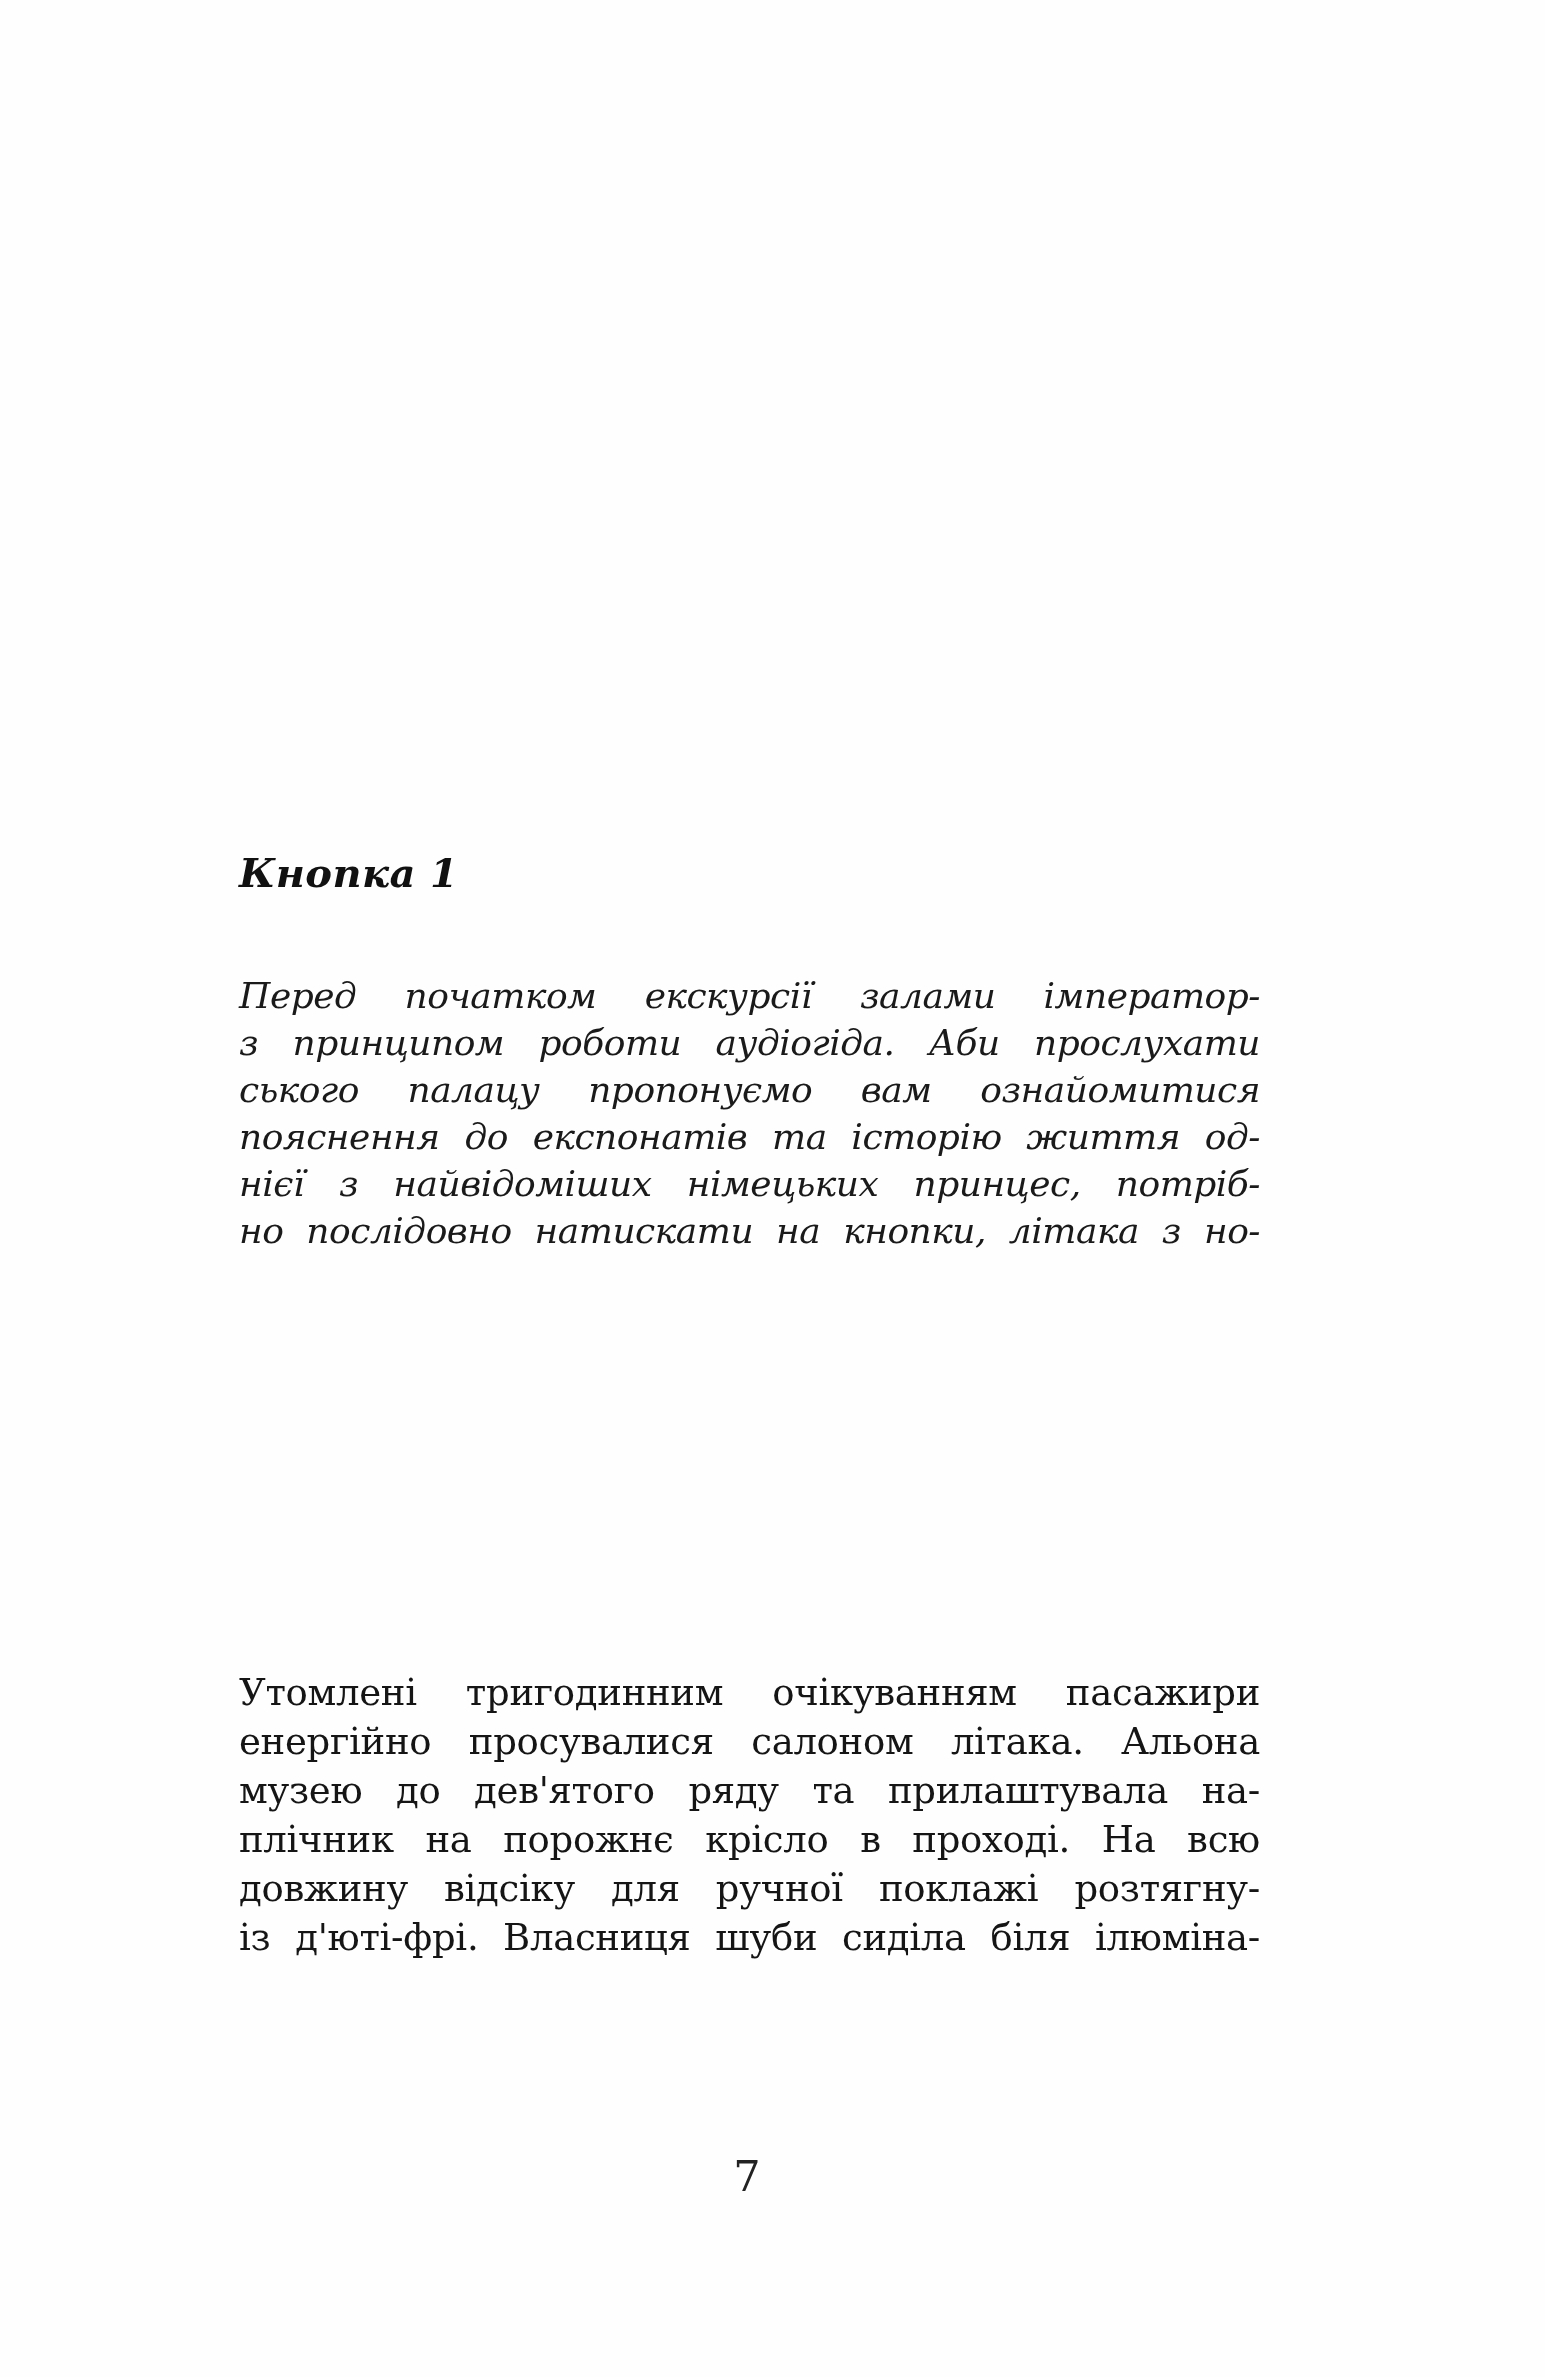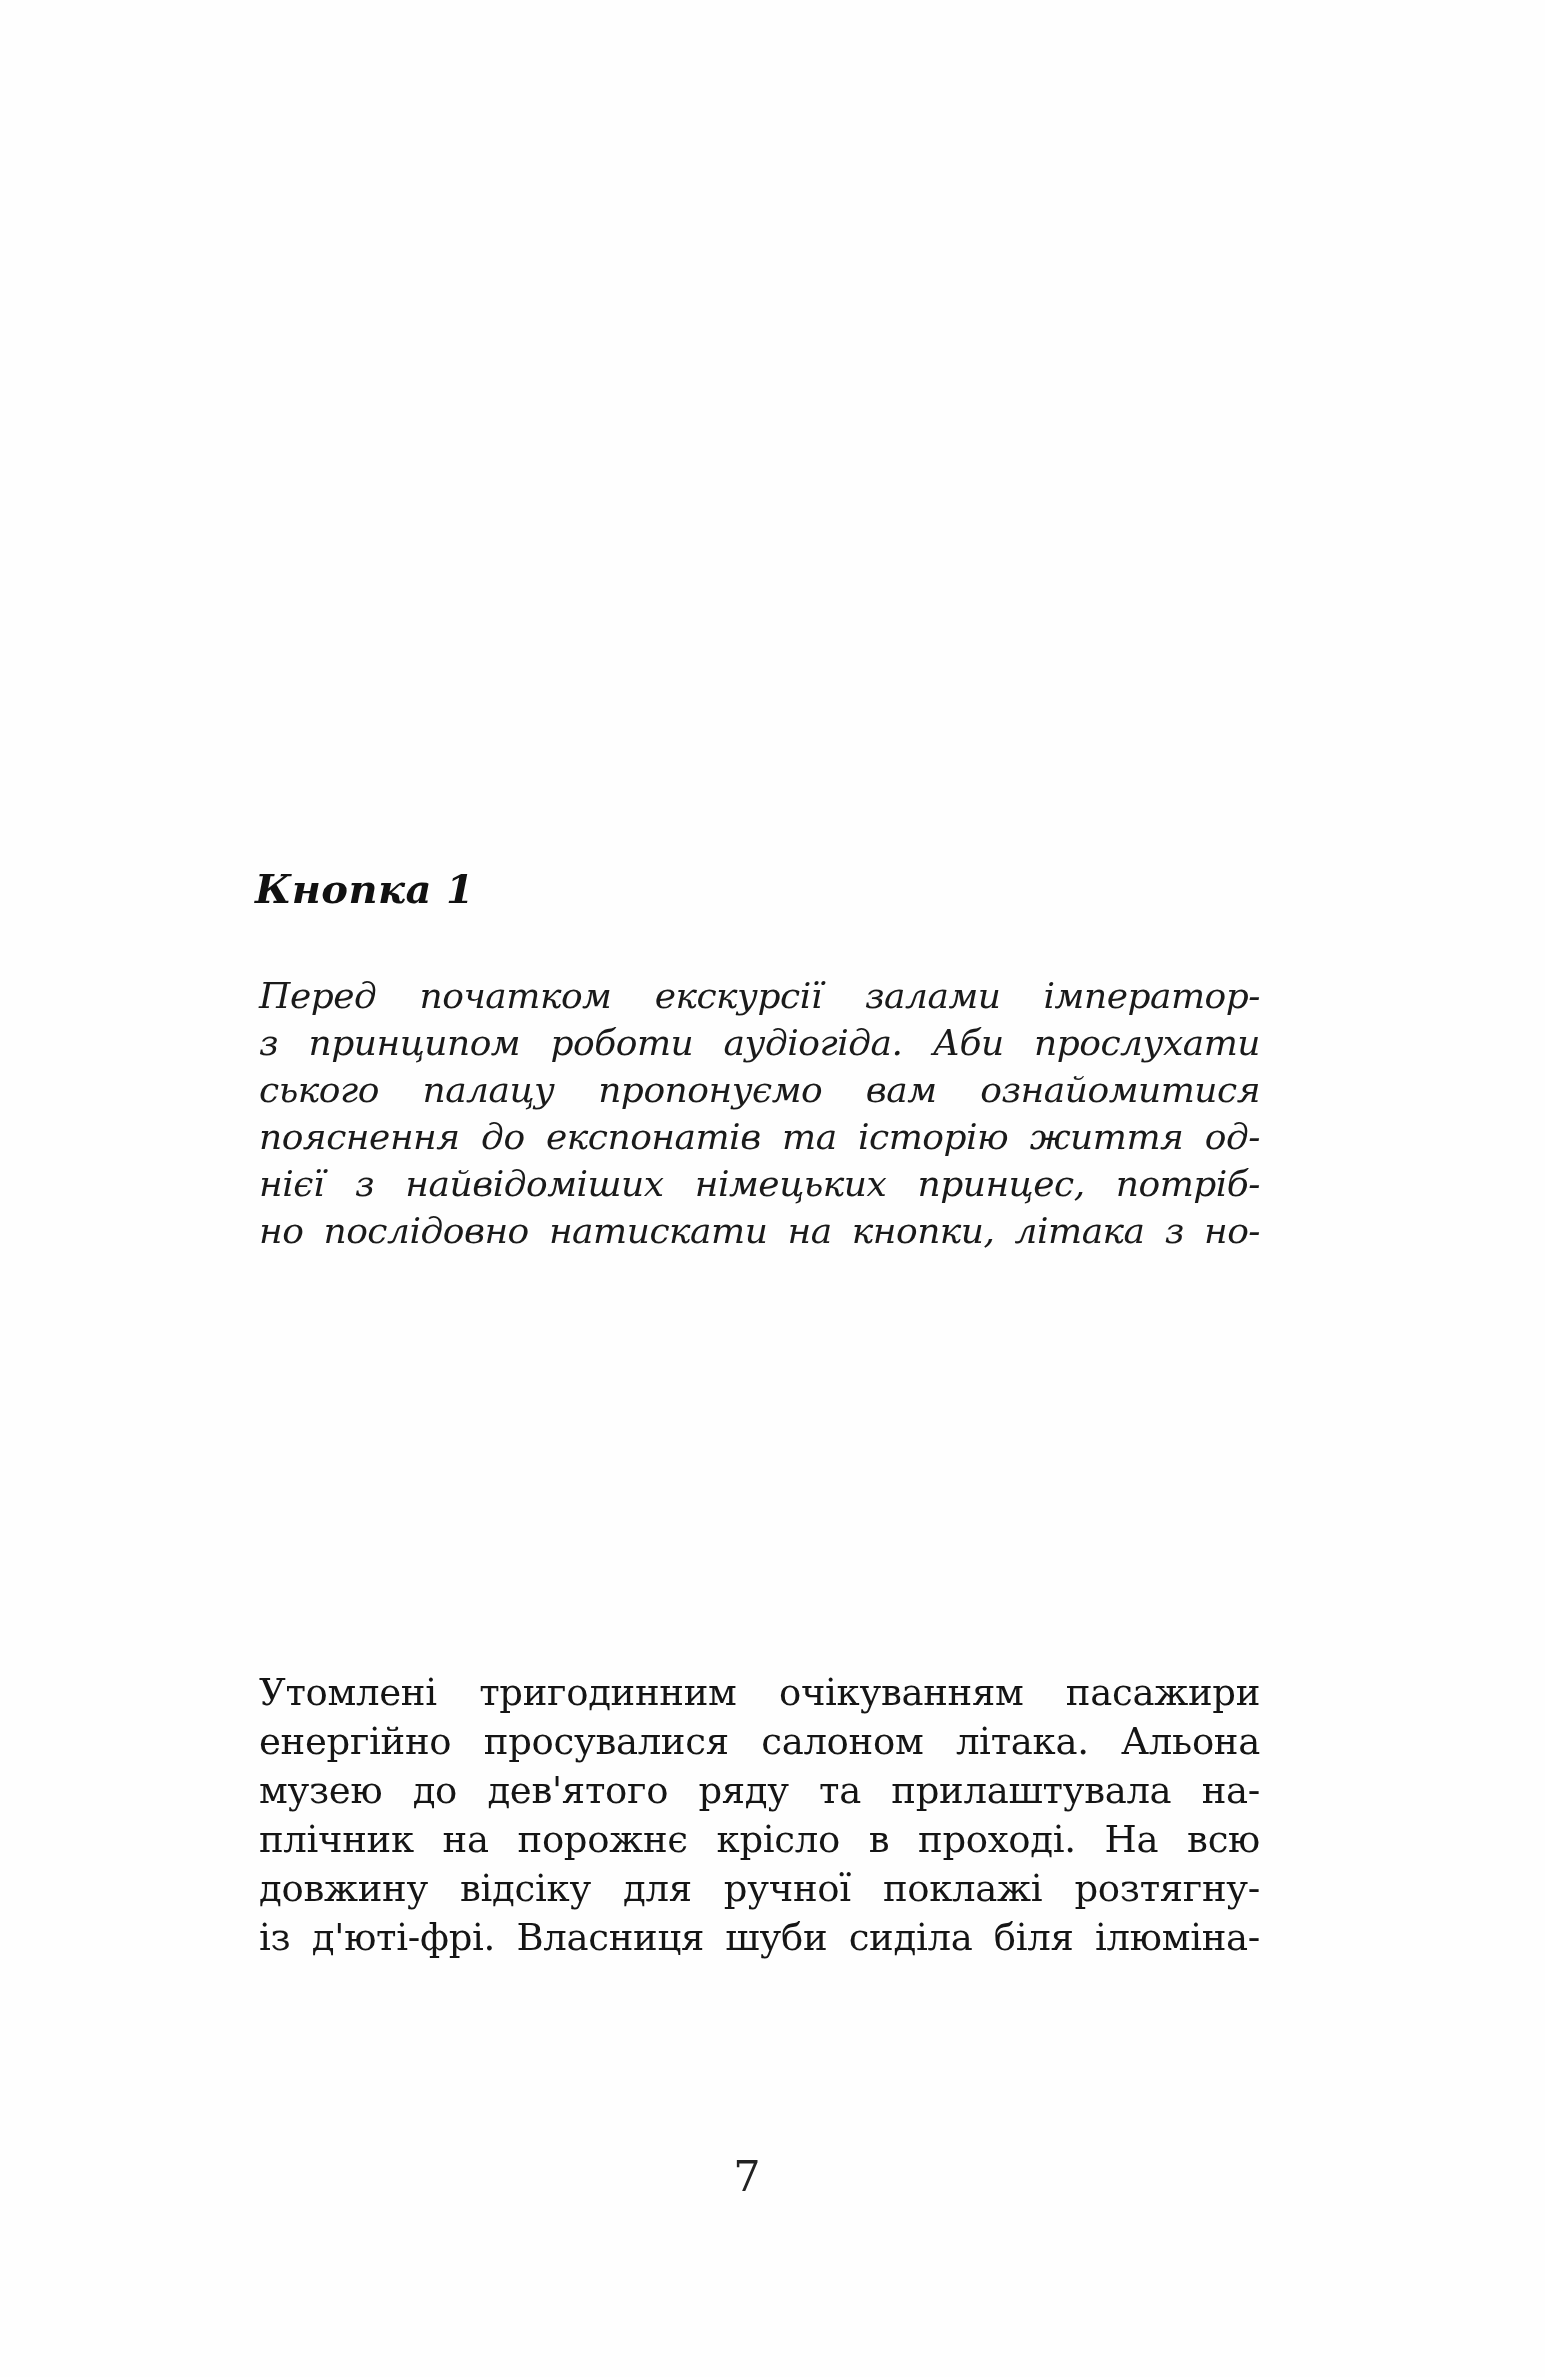--- a/index.html
+++ b/index.html
@@ -25,34 +25,33 @@
       position: absolute;
       left: 239px;
       top: 845px;
       font-family: "DejaVu Serif", serif;
       font-style: italic;
       font-weight: bold;
       font-size: 40px;
       line-height: 56px;
       letter-spacing: 0.4px;
       color: #111111;
-      margin: 16px;
+      margin: 0;
     }
     .block {
       position: absolute;
       left: 239px;
       width: 1021px;
     }
     .line {
       display: block;
       white-space: nowrap;
       text-align: justify;
       text-align-last: justify;
       overflow: visible;
-      margin-left: 20px;
     }
     .line.last {
       text-align-last: left;
     }
     .italic-block {
       top: 972px;
       font-family: "DejaVu Serif", serif;
       font-style: italic;
       font-size: 36px;
       line-height: 47px;

